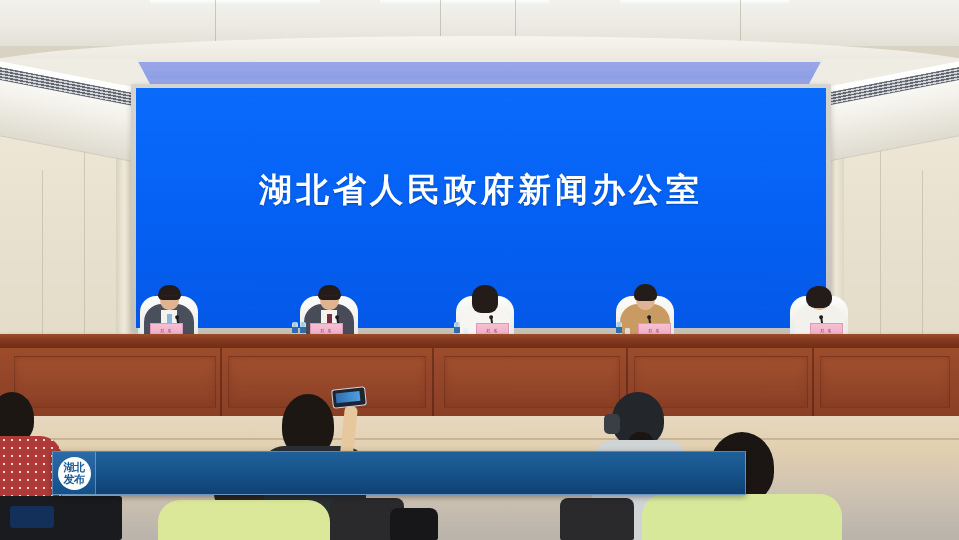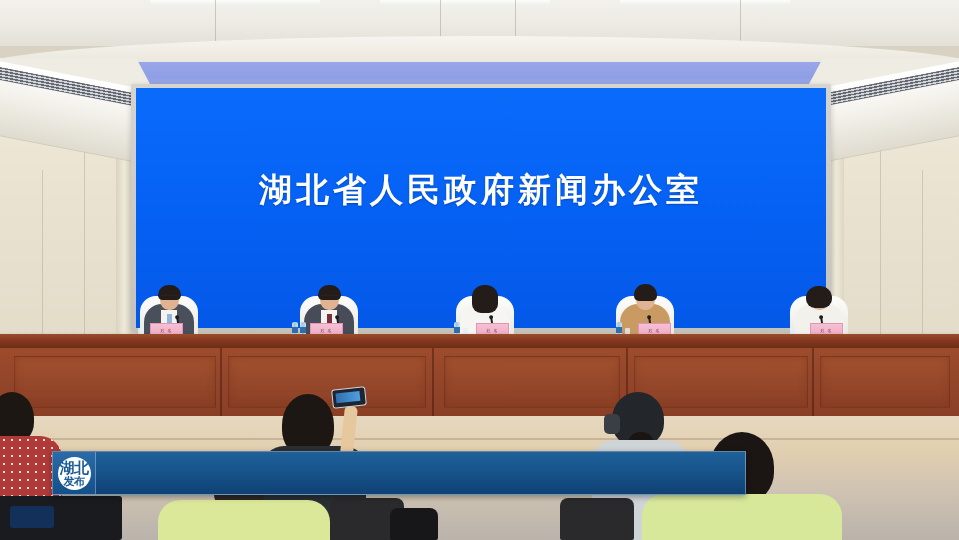--- a/index.html
+++ b/index.html
@@ -259,21 +259,21 @@
     display: flex; align-items: center; justify-content: center;
     border-right: 1px solid rgba(255,255,255,.3);
   }
   .logo-circle {
     width: 33px; height: 33px; border-radius: 50%;
     background: #ffffff;
     display: flex; flex-direction: column;
     align-items: center; justify-content: center;
     line-height: 1;
   }
-  .logo-l1 { font-size: 15px; font-weight: bold; color: #1b5c96; letter-spacing: -.5px; }
+  .logo-l1 { font-size: 11px; font-weight: bold; color: #1b5c96; letter-spacing: -.5px; }
   .logo-l2 { font-size: 11px; font-weight: bold; color: #1b5c96; letter-spacing: -.5px; margin-top: 1px; }
   .banner-text {
     flex: 1;
     color: #ffffff;
     font-size: 21px;
     font-weight: bold;
     letter-spacing: .6px;
     padding-left: 12px;
     white-space: nowrap;
     text-shadow: 0 1px 2px rgba(0,0,0,.45);

